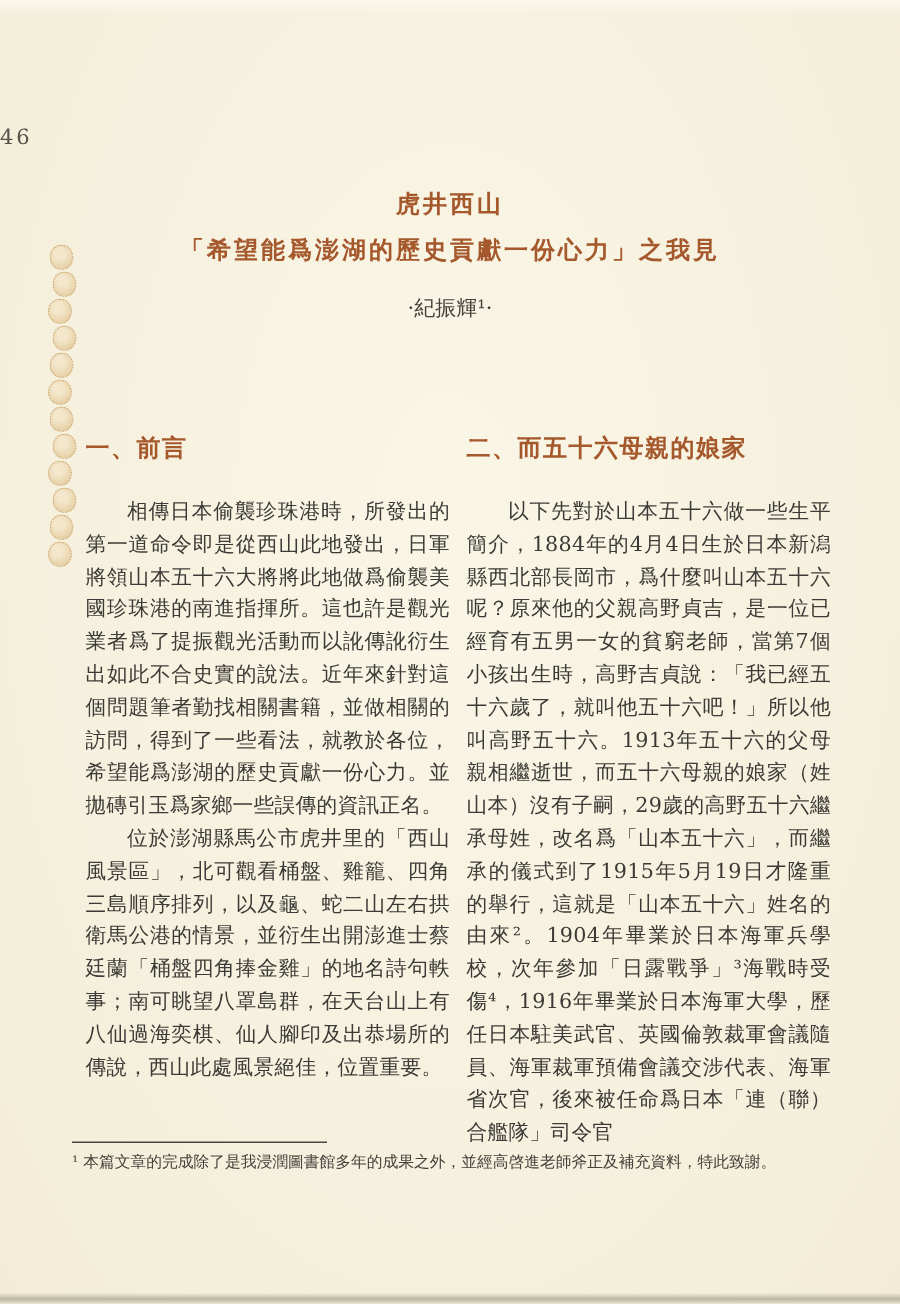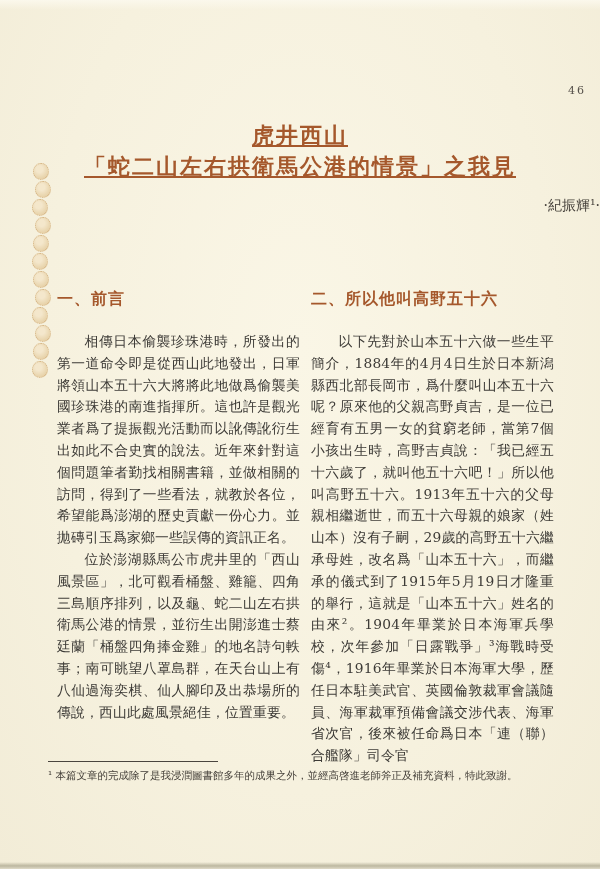--- a/index.html
+++ b/index.html
@@ -46,45 +46,44 @@
     background: radial-gradient(circle at 40% 35%, #f4e6c9 25%, #e8d2a8 65%, #dcbf8e 100%);
     opacity: .85;
   }
   .seal:nth-child(even) { transform: translateX(2px); }
   .seal:nth-child(3n)   { transform: translateX(-1px); }
 
   .page-number {
     position: absolute;
     top: 84px;
     left: 0; right: 14px;
-    text-align: right;
-    font-size: 11px;
+    text-align: left;
+    font-size: 14px;
     letter-spacing: 2px;
     color: #55504a;
   }
   .title-block {
     position: absolute;
     top: 120px;
     left: 30px; right: 30px;
     text-align: center;
     color: #a5582c;
     font-weight: bold;
   }
   .title-line {
     display: block;
-    font-size: 22px;
+    font-size: 16px;
     line-height: 31px;
     letter-spacing: 2px;
-    text-decoration: underline;
   }
   .author {
     position: absolute;
     top: 197px;
     left: 0; right: 0;
-    text-align: right;
+    text-align: center;
     font-size: 14px;
     color: #45403a;
   }
   .affiliation {
     position: absolute;
     top: 217px;
     left: 0; right: 0;
     text-align: center;
     font-size: 9.5px;
     letter-spacing: .5px;
@@ -154,33 +153,33 @@
     <span class="seal"></span>
     <span class="seal"></span>
     <span class="seal"></span>
     <span class="seal"></span>
   </div>
 
   <div class="page-number">46</div>
 
   <div class="title-block">
     <span class="title-line">虎井西山</span>
-    <span class="title-line">「蛇二山左右拱衛馬公港的情景」之我見</span>
+    <span class="title-line">「希望能爲澎湖的歷史貢獻一份心力」之我見</span>
   </div>
 
   <div class="author">·紀振輝¹·</div>
 
   <div class="columns">
     <div class="column">
       <h2>一、前言</h2>
       <p>相傳日本偷襲珍珠港時，所發出的第一道命令即是從西山此地發出，日軍將領山本五十六大將將此地做爲偷襲美國珍珠港的南進指揮所。這也許是觀光業者爲了提振觀光活動而以訛傳訛衍生出如此不合史實的說法。近年來針對這個問題筆者勤找相關書籍，並做相關的訪問，得到了一些看法，就教於各位，希望能爲澎湖的歷史貢獻一份心力。並拋磚引玉爲家鄉一些誤傳的資訊正名。</p>
       <p>位於澎湖縣馬公市虎井里的「西山風景區」，北可觀看桶盤、雞籠、四角三島順序排列，以及龜、蛇二山左右拱衛馬公港的情景，並衍生出開澎進士蔡廷蘭「桶盤四角捧金雞」的地名詩句軼事；南可眺望八罩島群，在天台山上有八仙過海奕棋、仙人腳印及出恭場所的傳說，西山此處風景絕佳，位置重要。</p>
     </div>
     <div class="column">
-      <h2>二、所以他叫高野五十六</h2>
+      <h2>二、而五十六母親的娘家</h2>
       <p>以下先對於山本五十六做一些生平簡介，1884年的4月4日生於日本新潟縣西北部長岡市，爲什麼叫山本五十六呢？原來他的父親高野貞吉，是一位已經育有五男一女的貧窮老師，當第7個小孩出生時，高野吉貞說：「我已經五十六歲了，就叫他五十六吧！」所以他叫高野五十六。1913年五十六的父母親相繼逝世，而五十六母親的娘家（姓山本）沒有子嗣，29歲的高野五十六繼承母姓，改名爲「山本五十六」，而繼承的儀式到了1915年5月19日才隆重的舉行，這就是「山本五十六」姓名的由來²。1904年畢業於日本海軍兵學校，次年參加「日露戰爭」³海戰時受傷⁴，1916年畢業於日本海軍大學，歷任日本駐美武官、英國倫敦裁軍會議隨員、海軍裁軍預備會議交涉代表、海軍省次官，後來被任命爲日本「連（聯）合艦隊」司令官</p>
     </div>
   </div>
 
   <div class="footnotes">
     <div class="footnote-rule"></div>
     <p class="footnote">¹ 本篇文章的完成除了是我浸潤圖書館多年的成果之外，並經高啓進老師斧正及補充資料，特此致謝。</p>
   </div>
 
   <div class="scan-edge-bottom"></div>

